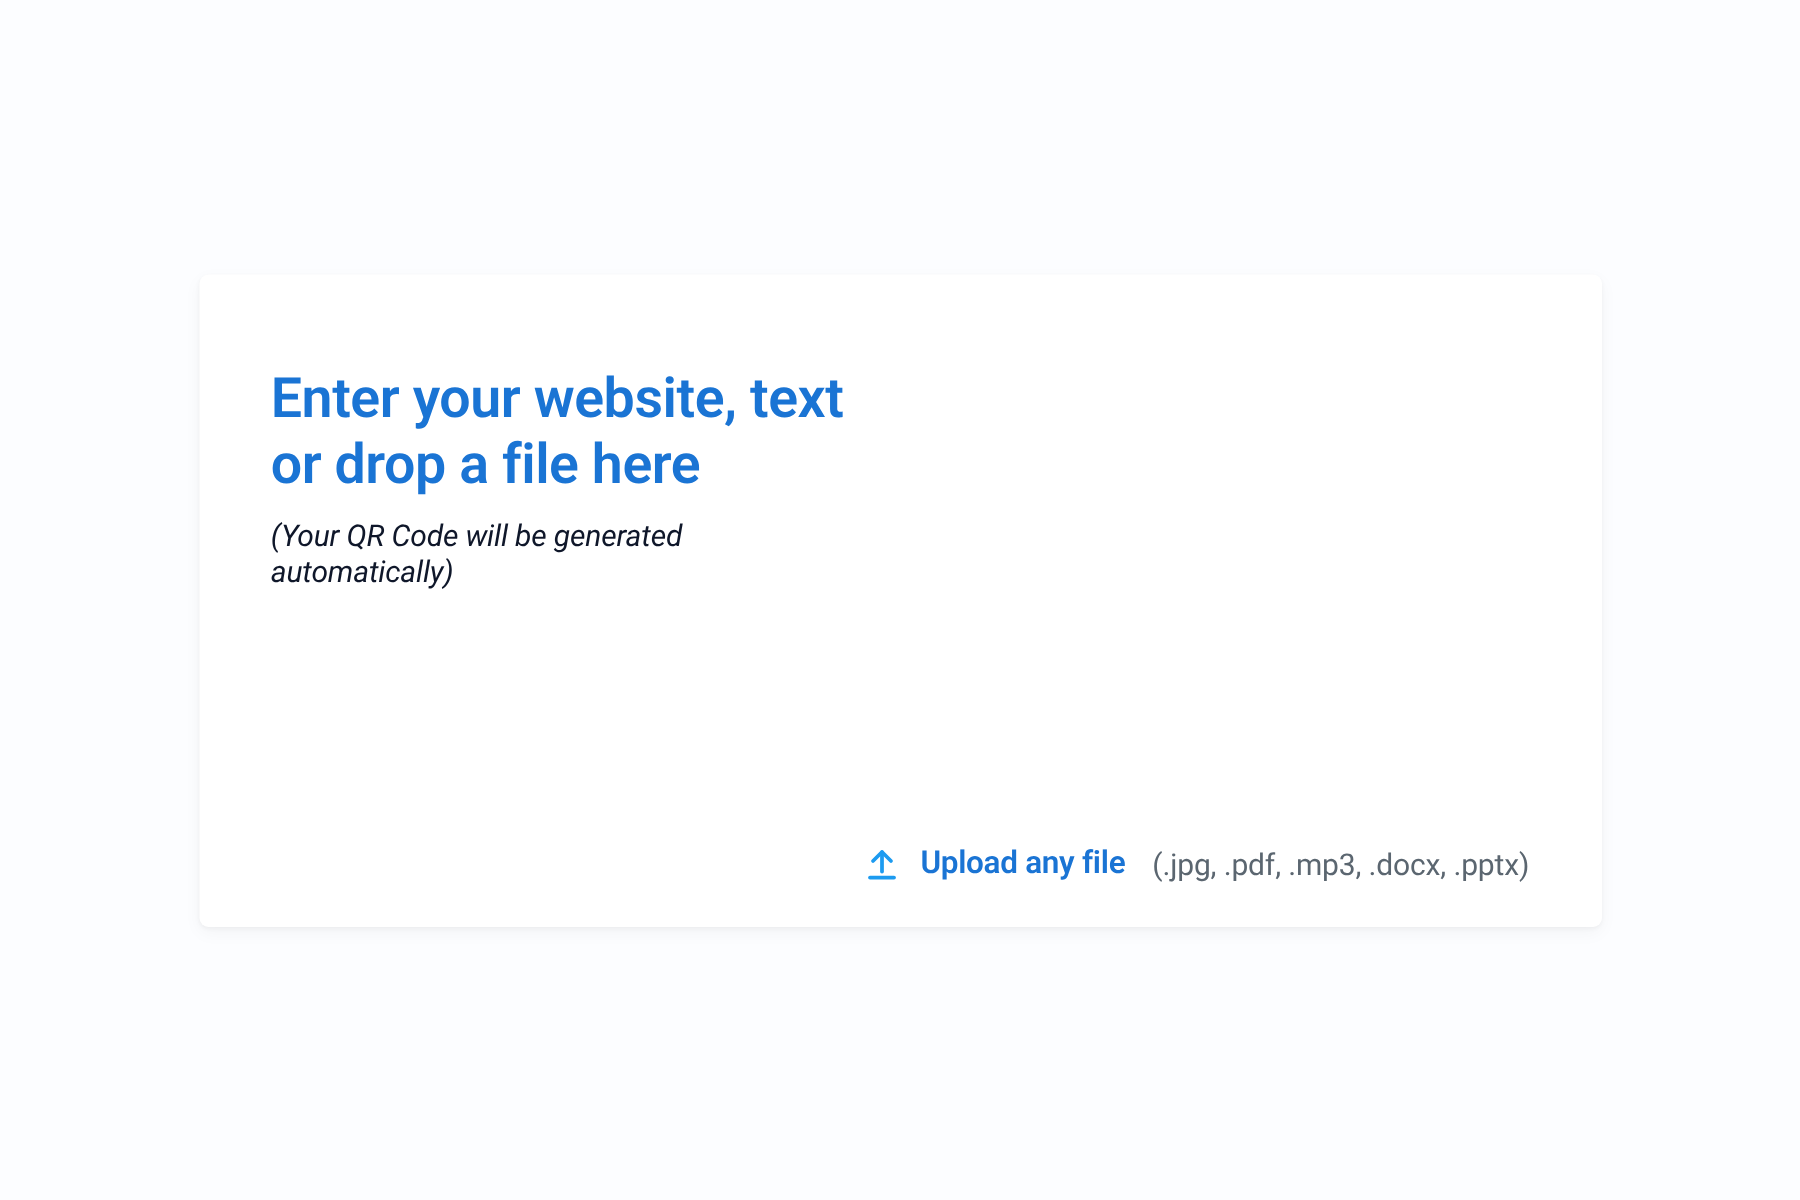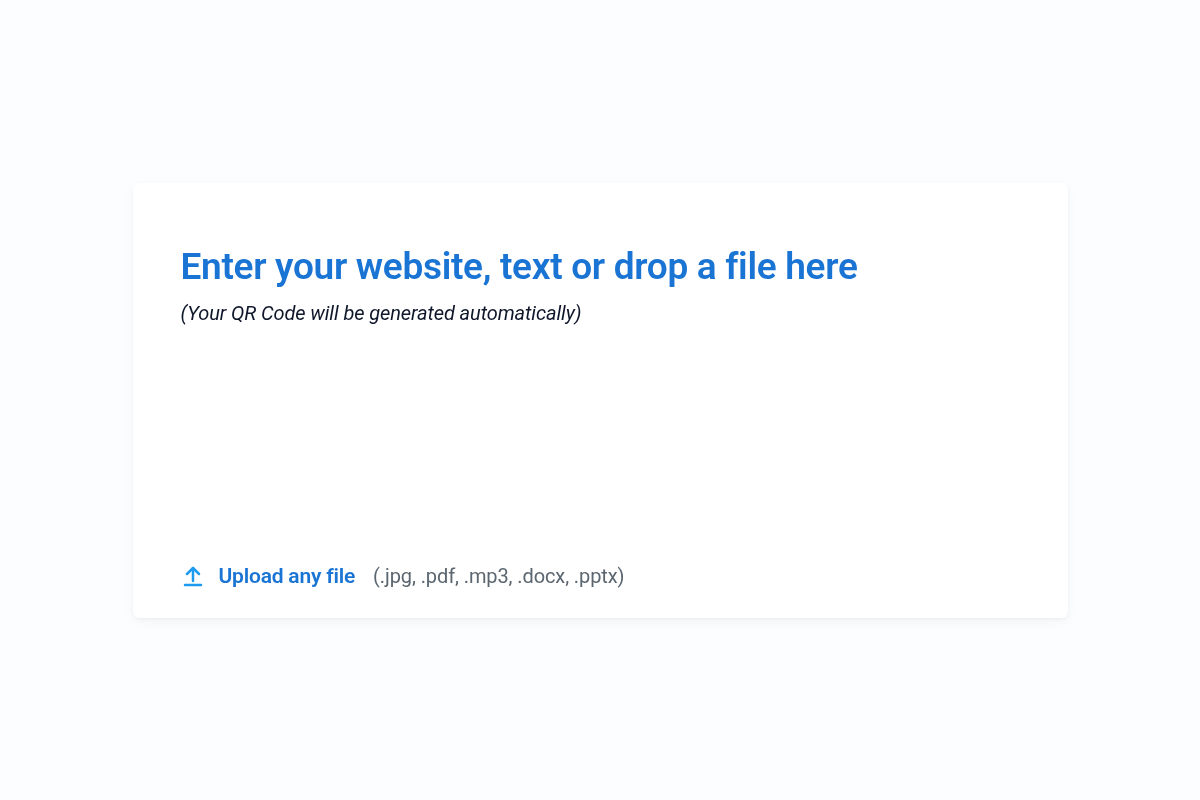--- a/index.html
+++ b/index.html
@@ -18,21 +18,20 @@
     }
     .card {
       width: 935px;
       height: 435px;
       background: #ffffff;
       border-radius: 6px;
       box-shadow: 0 1px 3px rgba(0,0,0,0.04), 0 4px 12px rgba(0,0,0,0.04);
       position: relative;
       padding: 48px 48px 30px 48px;
       display: flex;
-      flex-direction: column;
     }
     .dropzone {
       flex: 1;
       display: flex;
       flex-direction: column;
       cursor: text;
     }
     .placeholder-main {
       font-size: 37px;
       font-weight: 600;
@@ -43,21 +42,21 @@
     }
     .placeholder-sub {
       font-size: 20px;
       font-style: italic;
       color: #0f172a;
       margin-top: 12px;
       letter-spacing: -0.1px;
     }
     .upload-row {
       display: flex;
-      align-items: center;
+      align-items: flex-end;
       gap: 14px;
       cursor: pointer;
       padding-top: 12px;
     }
     .upload-icon {
       color: #1d9bf0;
       display: flex;
       align-items: center;
       justify-content: center;
     }

